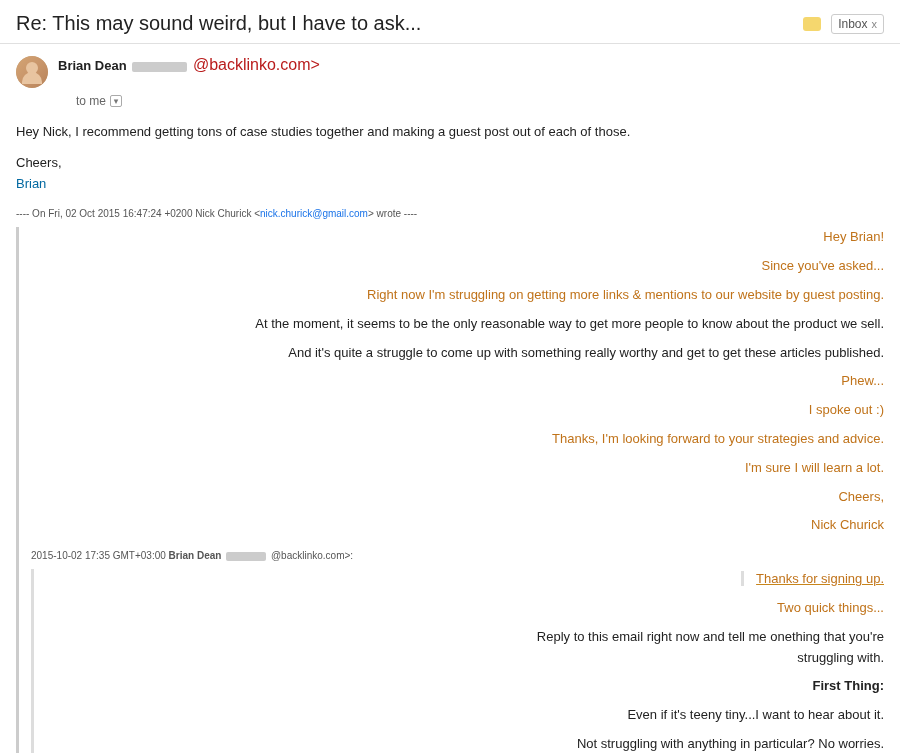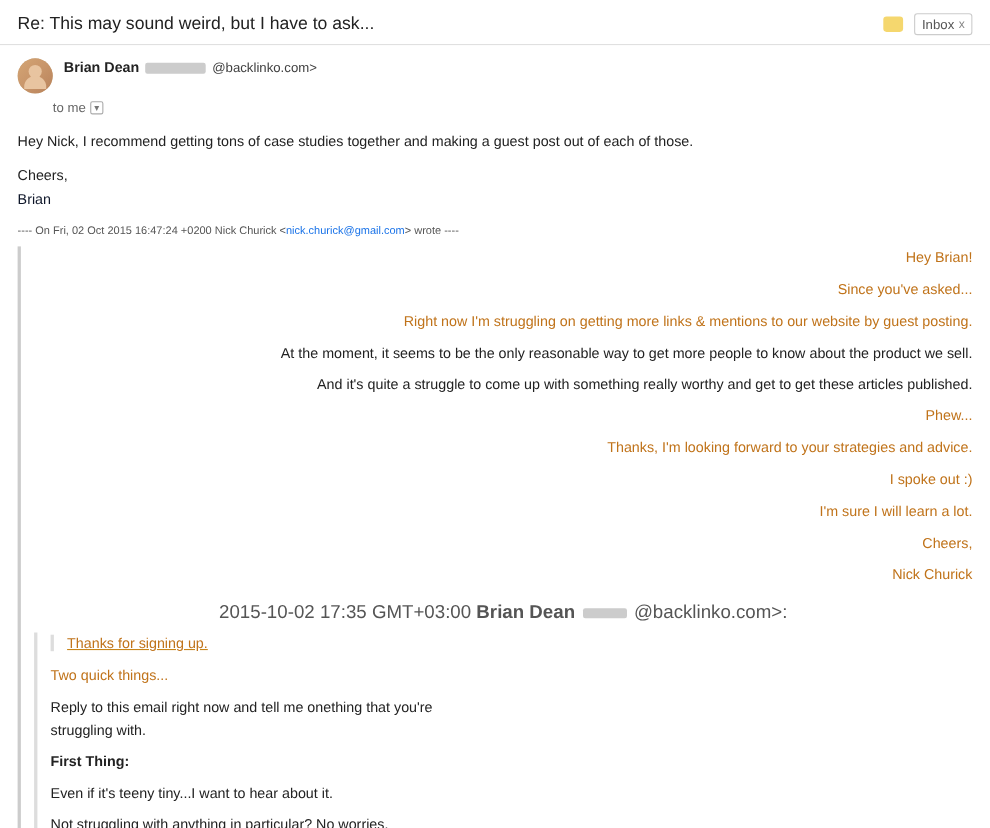--- a/index.html
+++ b/index.html
@@ -14,21 +14,21 @@
 
     .email-header {
       display: flex;
       align-items: center;
       padding: 12px 16px 8px 16px;
       border-bottom: 1px solid #e0e0e0;
       gap: 10px;
     }
 
     .email-subject {
-      font-size: 16px;
+      font-size: 20px;
       font-weight: normal;
       color: #222;
       flex: 1;
     }
 
     .label-tag {
       background: #f5d76e;
       border-radius: 3px;
       width: 18px;
       height: 14px;
@@ -113,39 +113,39 @@
     .sender-info {
       flex: 1;
     }
 
     .sender-name {
       font-weight: bold;
       color: #222;
     }
 
     .sender-email {
-      color: #404040;
-      font-size: 12px;
+      color: #b91c1c;
+      font-size: 16px;
     }
 
     .email-redacted {
       display: inline-block;
       background: #ccc;
       height: 10px;
       width: 55px;
       border-radius: 2px;
       vertical-align: middle;
       margin: 0 2px;
     }
 
     .to-me-row {
       font-size: 12px;
       color: #666;
       margin-bottom: 14px;
-      margin-left: 32px;
+      margin-left: 60px;
       display: flex;
       align-items: center;
       gap: 4px;
     }
 
     .dropdown-arrow {
       display: inline-block;
       width: 12px;
       height: 12px;
       border: 1px solid #aaa;
@@ -161,21 +161,21 @@
       color: #222;
       line-height: 1.6;
       margin-bottom: 12px;
     }
 
     .email-content p {
       margin-bottom: 10px;
     }
 
     .brian-sig {
-      color: #0f172a;
+      color: #0369a1;
     }
 
     .divider-quote {
       color: #555;
       margin: 14px 0 8px 0;
       font-size: 10px;
     }
 
     .quoted-block {
       border-left: 3px solid #ccc;
@@ -206,36 +206,36 @@
       border-left: 3px solid #ddd;
       padding-left: 12px;
       margin-left: 0;
       margin-top: 8px;
     }
 
     .nested-quote p {
       margin-bottom: 8px;
       color: #222;
       line-height: 1.6;
+      text-align: right;
     }
 
     .bold-text {
       font-weight: bold;
     }
 
     .brian-link {
       color: #1a73e8;
       text-decoration: none;
     }
 
     .email-meta-line {
       color: #555;
       margin: 14px 0 8px 0;
-      font-size: 17px;
-      text-align: center;
+      font-size: 10px;
     }
 
     .redacted-sm {
       display: inline-block;
       background: #ccc;
       height: 9px;
       width: 40px;
       border-radius: 2px;
       vertical-align: middle;
       margin: 0 2px;
@@ -289,23 +289,23 @@
 
       <div class="quoted-line quoted-text-orange">Hey Brian!</div>
 
       <div class="quoted-line quoted-text-orange">Since you've asked...</div>
 
       <div class="quoted-line quoted-text-orange">Right now I'm struggling on getting more links &amp; mentions to our website by guest posting.</div>
       <div class="quoted-line quoted-text-black">At the moment, it seems to be the only reasonable way to get more people to know about the product we sell.</div>
       <div class="quoted-line quoted-text-black" style="margin-bottom:8px;">And it's quite a struggle to come up with something really worthy and get to get these articles published.</div>
 
       <div class="quoted-line quoted-text-orange">Phew...</div>
+      <div class="quoted-line quoted-text-orange" style="margin-bottom:8px;">I spoke out :)</div>
+
       <div class="quoted-line quoted-text-orange">Thanks, I'm looking forward to your strategies and advice.</div>
-
-      <div class="quoted-line quoted-text-orange" style="margin-bottom:8px;">I spoke out :)</div>
       <div class="quoted-line quoted-text-orange">I'm sure I will learn a lot.</div>
       <div class="quoted-line quoted-text-orange">Cheers,</div>
       <div class="quoted-line nick-name" style="margin-bottom:10px;">Nick Churick</div>
 
       <div class="email-meta-line">
         <span>2015-10-02 17:35 GMT+03:00 </span><span class="bold-text">Brian Dean </span><span class="redacted-sm"></span><span> @backlinko.com&gt;:</span>
       </div>
 
       <div class="nested-quote">
         <p><span class="nested-quote .first-line" style="color:#c0731a; text-decoration:underline; text-decoration-color:#c8851a;">Thanks for signing up.</span></p>

